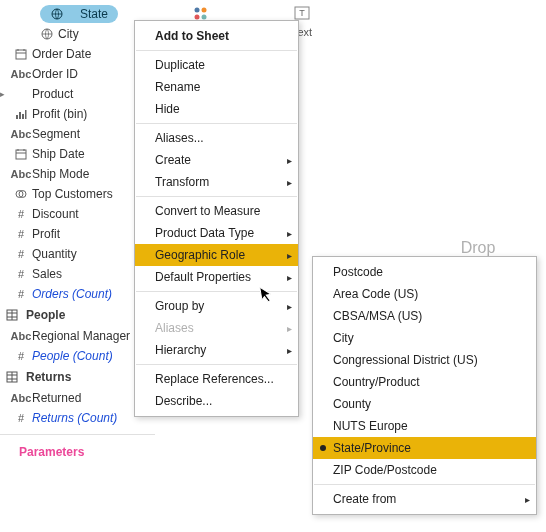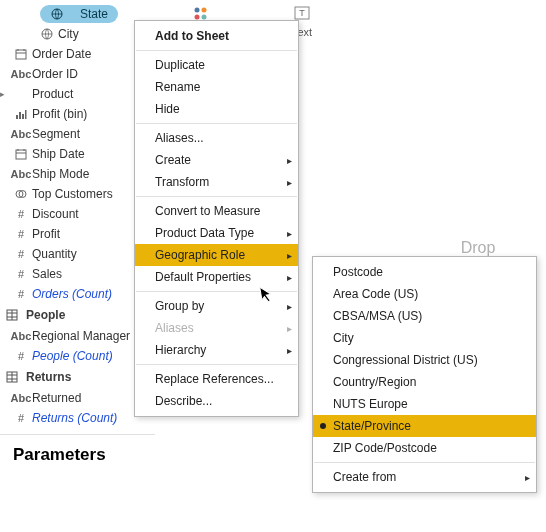--- a/index.html
+++ b/index.html
@@ -71,23 +71,23 @@
   padding-left: 6px;
   font-weight: 600;
   color: #3c3c3c;
 }
 .group-header .tbl-ico {
   width: 14px; height: 14px;
   display: inline-flex; align-items: center;
 }
 .param-header {
   font-weight: 700;
-  font-size: 17px;
-  color: #000000;
-  padding: 10px 0 4px 13px;
+  font-size: 12px;
+  color: #ec4899;
+  padding: 10px 0 4px 19px;
   border-top: 1px solid #e0e0e0;
   margin-top: 6px;
 }
 .toolbar-strip {
   position: absolute;
   left: 180px;
   top: 2px;
   display: flex;
   align-items: flex-start;
   gap: 10px;
@@ -426,21 +426,24 @@
   <div class="ctx-item">
       <span>CBSA/MSA (US)</span>
     </div>
   <div class="ctx-item">
       <span>City</span>
     </div>
   <div class="ctx-item">
       <span>Congressional District (US)</span>
     </div>
   <div class="ctx-item">
-      <span>Country/Region</span>
+      <span>Country/Product</span>
+    </div>
+  <div class="ctx-item">
+      <span>County</span>
     </div>
   <div class="ctx-item">
       <span>NUTS Europe</span>
     </div>
   <div class="ctx-item highlight">
       <span class="ctx-bullet"></span>
       <span>State/Province</span>
     </div>
   <div class="ctx-item">
       <span>ZIP Code/Postcode</span>

